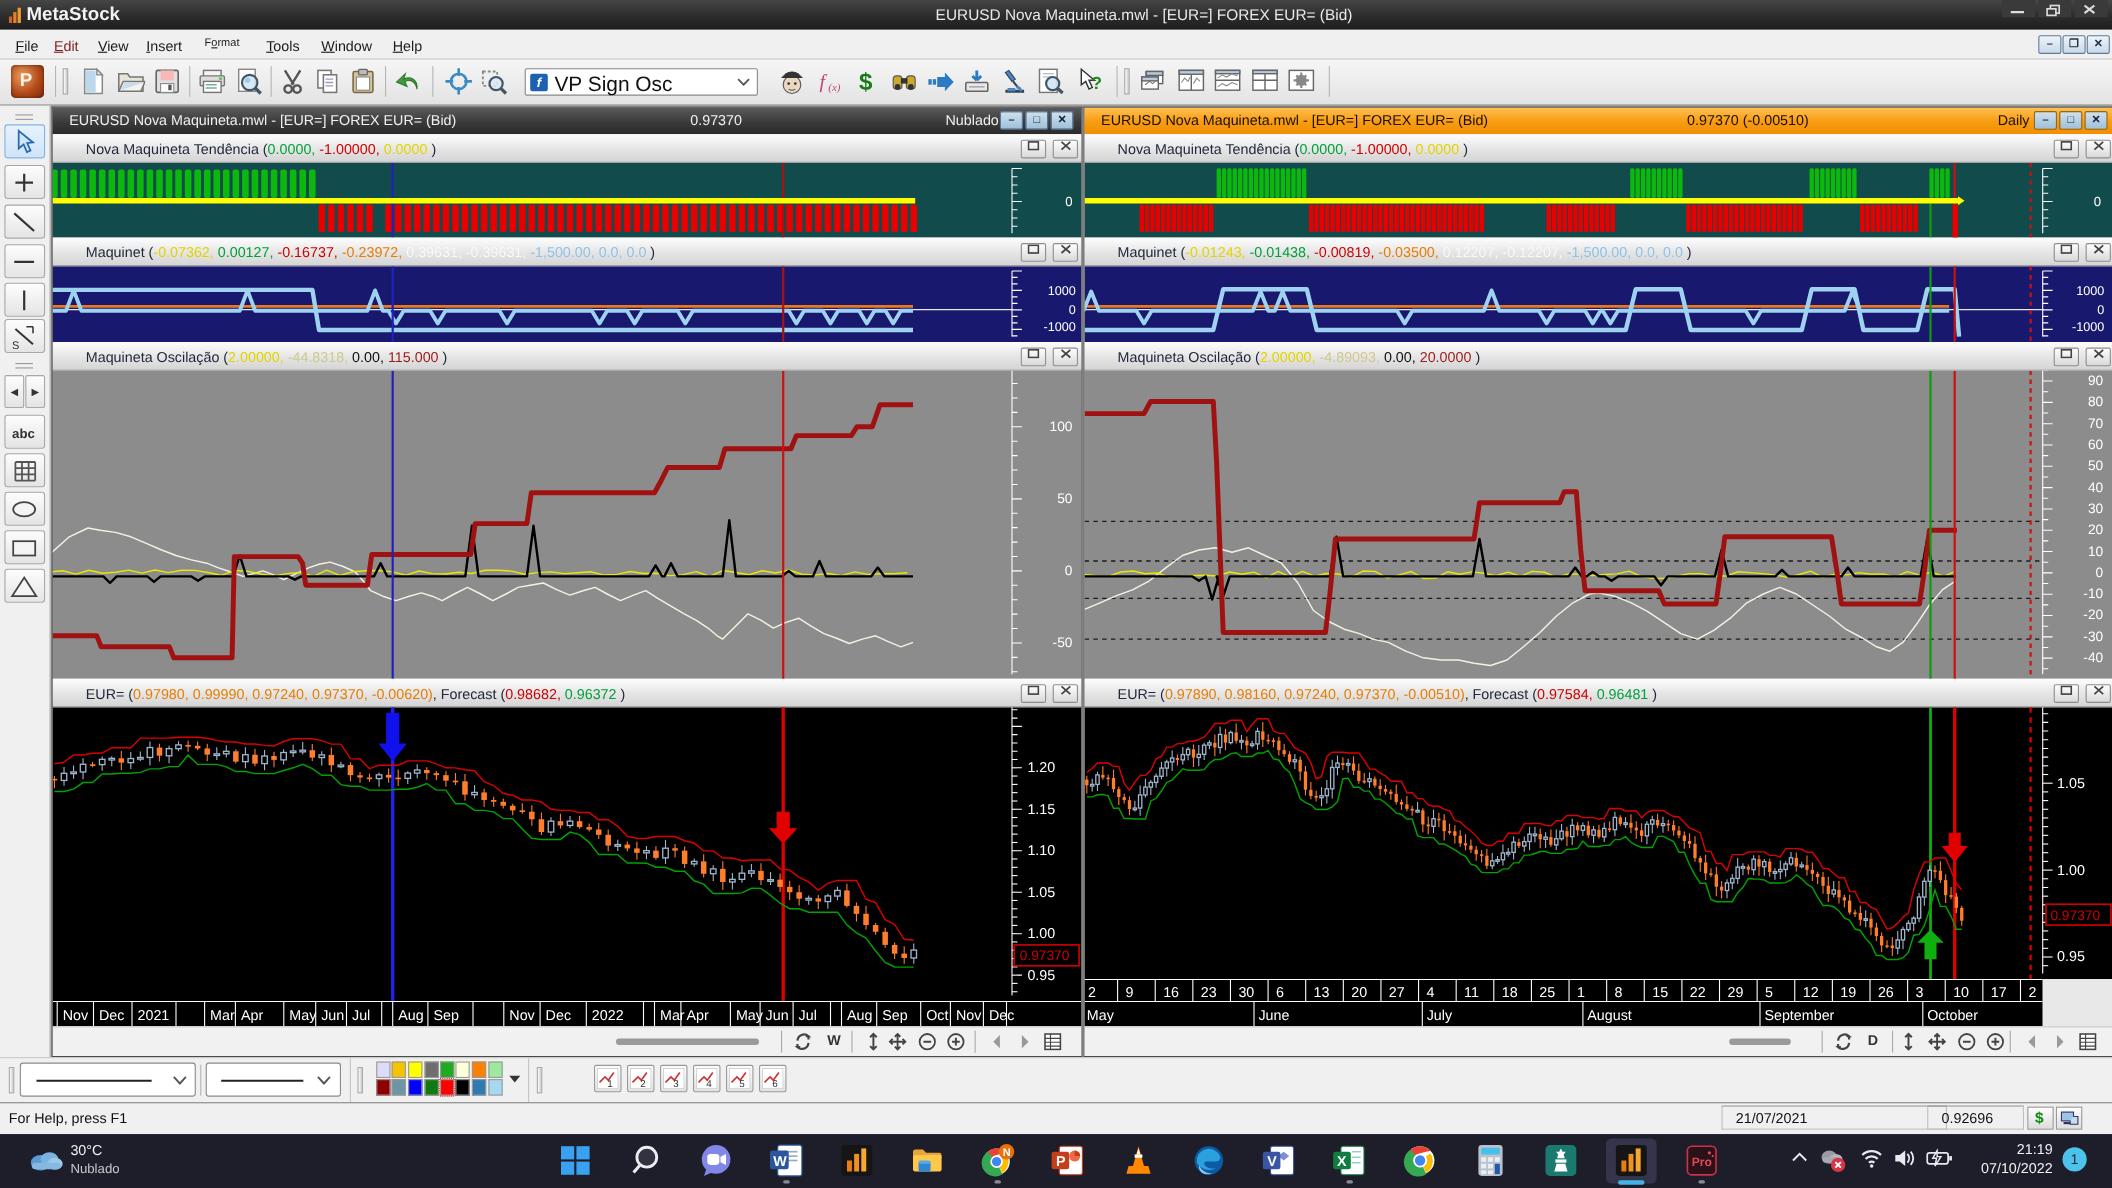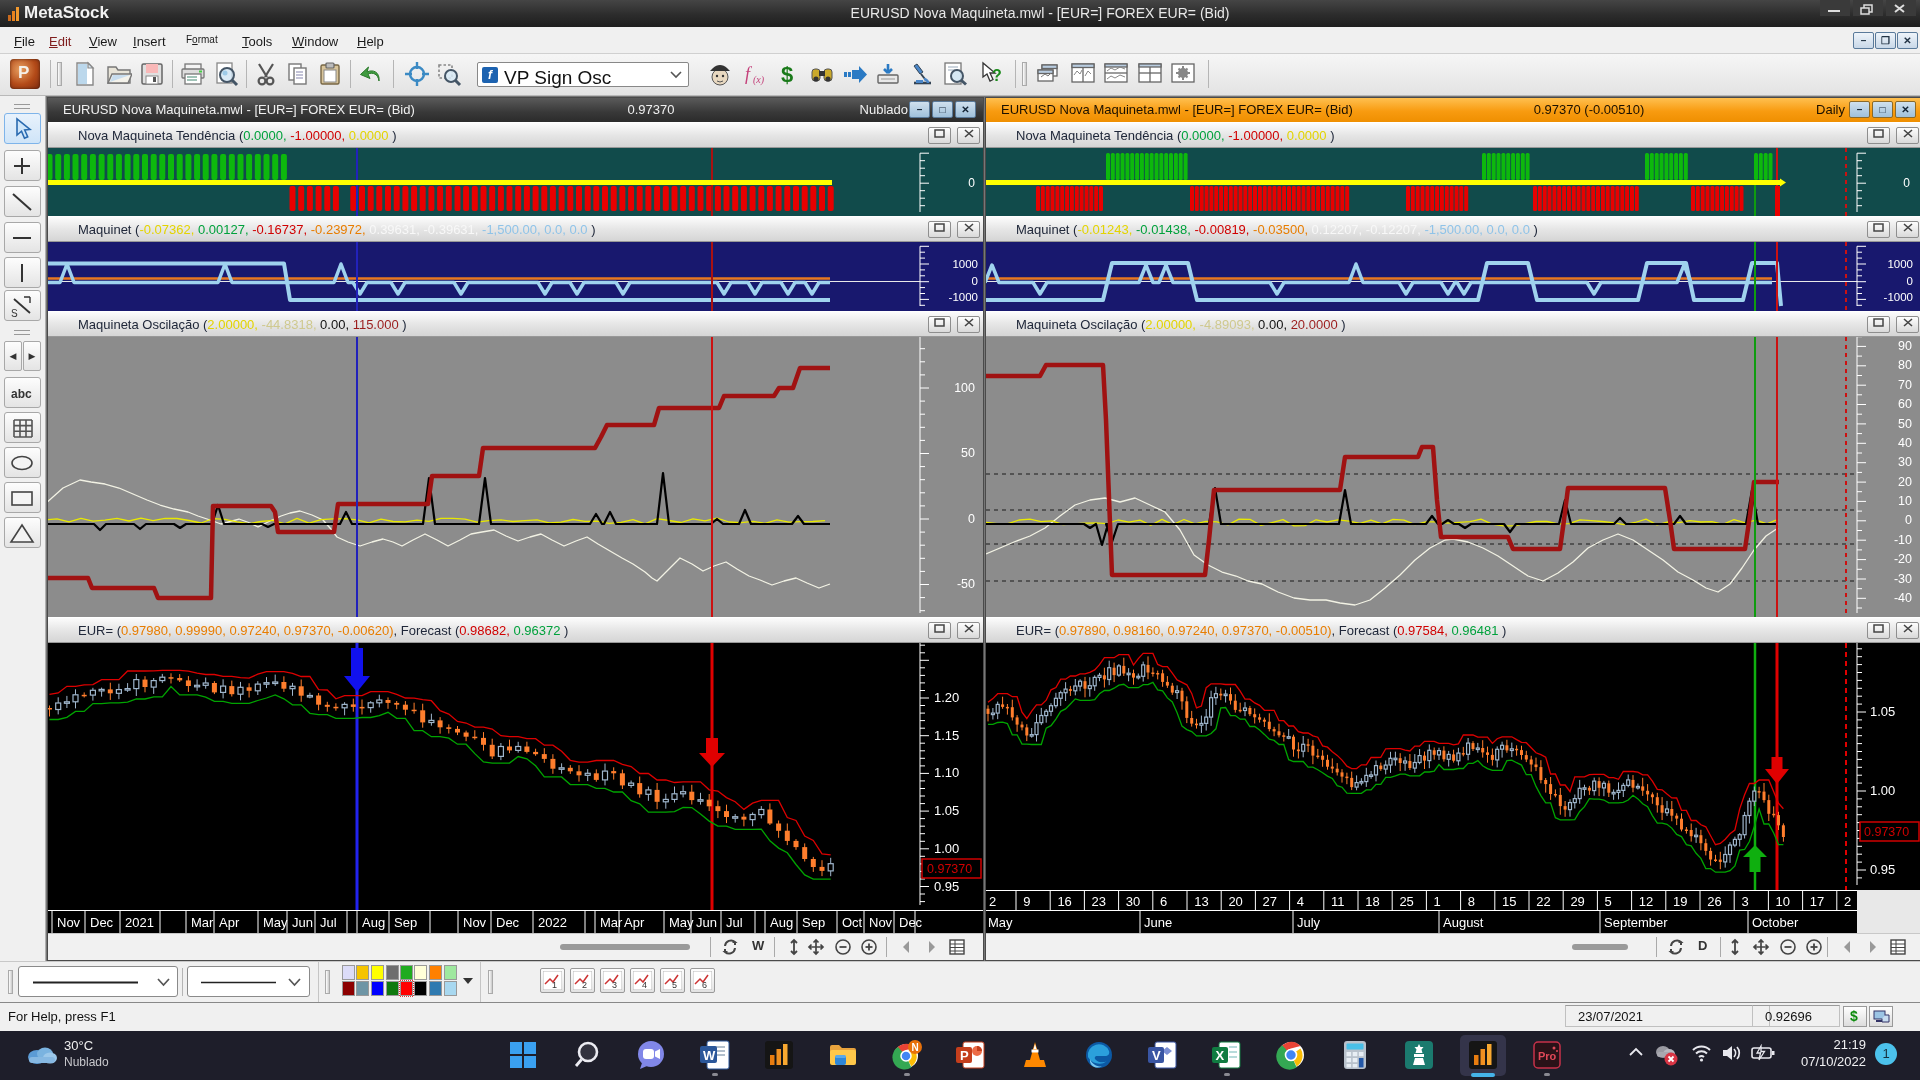--- a/index.html
+++ b/index.html
@@ -1605,21 +1605,21 @@
     <div class="abs" style="left:690px;top:6px;width:25px;height:25px;background:linear-gradient(#fdfdfd,#e2e2e2);border:1px solid #999;border-radius:2px"></div>
     <svg class="abs" style="left:693px;top:9px" width="19" height="19" viewBox="0 0 19 19">
       <rect x="0" y="0" width="19" height="19" fill="#fff" stroke="#bbb"></rect>
       <path d="M2 13 l5-5 3 3 5-7" stroke="#c33" stroke-width="1.5" fill="none"></path>
       <text x="9" y="17" font-size="9" fill="#333" font-family="Liberation Sans">6</text>
     </svg>
 </div>
 <div class="abs" style="left:0;top:1002px;width:1920px;height:29px;background:#f0f0f0;border-top:1px solid #888">
 <div class="abs" style="left:8px;top:6px;font-size:13px;color:#111">For Help, press F1</div>
 <div class="abs" style="left:1565px;top:2px;width:205px;height:22px;border:1px solid #c0c0c0;border-top-color:#9a9a9a"></div>
-<div class="abs" style="left:1578px;top:6px;font-size:13px;color:#111">23/07/2021</div>
+<div class="abs" style="left:1578px;top:6px;font-size:13px;color:#111">21/07/2021</div>
 <div class="abs" style="left:1752px;top:2px;width:88px;height:22px;border:1px solid #c0c0c0;border-top-color:#9a9a9a"></div>
 <div class="abs" style="left:1765px;top:6px;font-size:13px;color:#111">0.92696</div>
 <div class="abs" style="left:1843px;top:3px;width:24px;height:21px;background:linear-gradient(#fefefe,#ddd);border:1px solid #999">
       <div class="abs" style="left:6px;top:1px;color:#0a8a0a;font-weight:bold;font-size:14px">$</div>
     </div>
 <div class="abs" style="left:1869px;top:3px;width:24px;height:21px;background:linear-gradient(#fefefe,#ddd);border:1px solid #999">
 <svg class="abs" style="left:3px;top:3px" width="17" height="14" viewBox="0 0 17 14">
         <rect x="1" y="1" width="11" height="8" fill="#9cc4e4" stroke="#336"></rect>
         <rect x="3" y="10" width="7" height="2" fill="#336"></rect>
         <path d="M12 5 h4 v7 h-7 v-3" fill="#c8dcf0" stroke="#336"></path>

